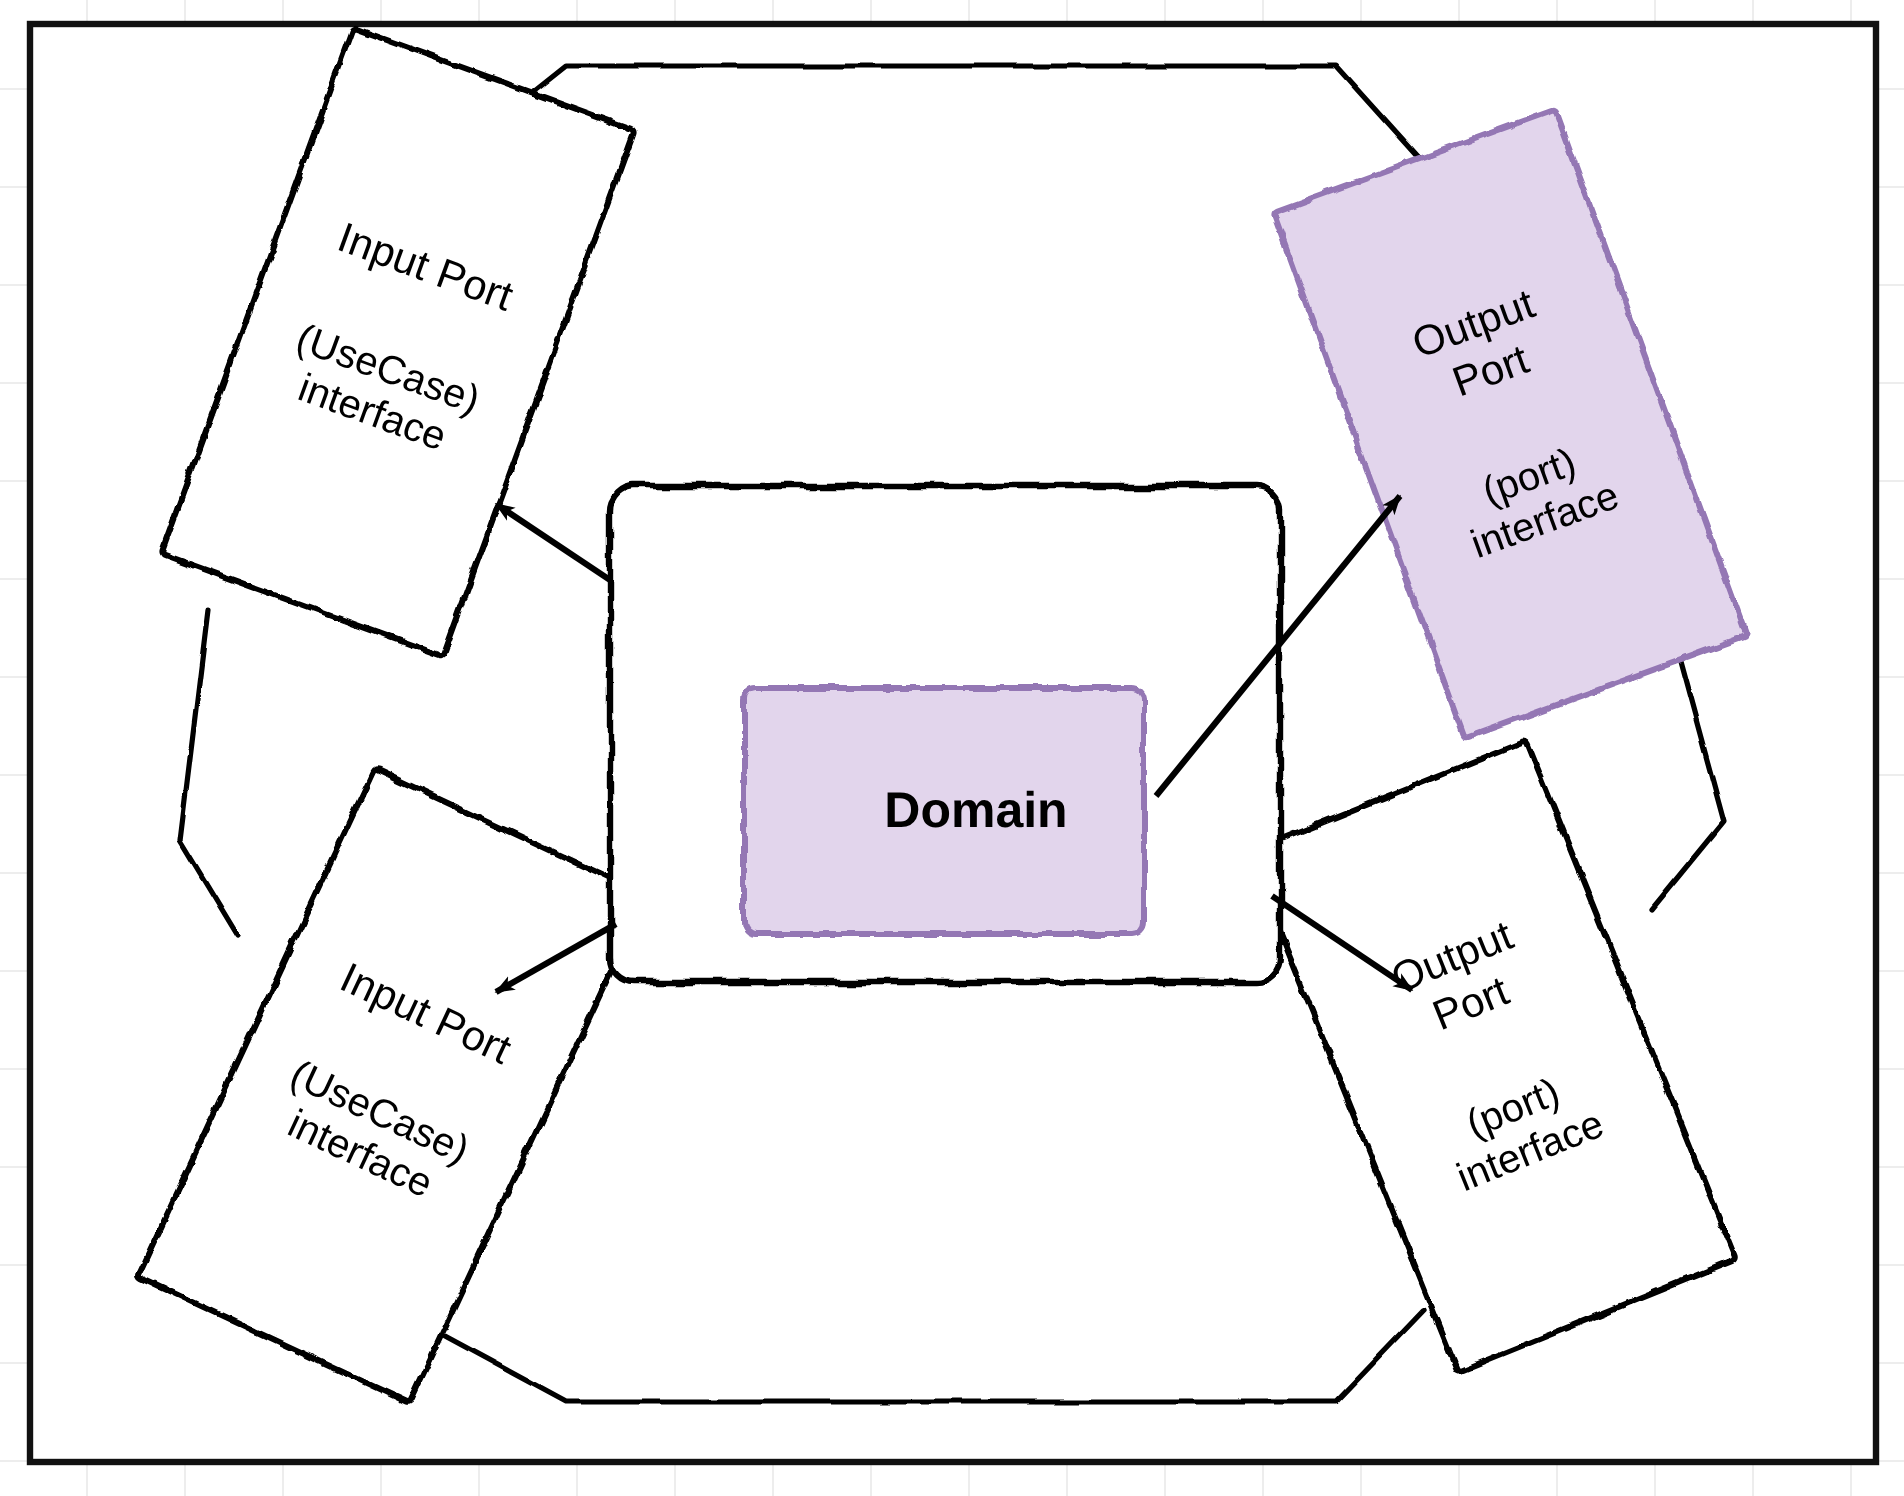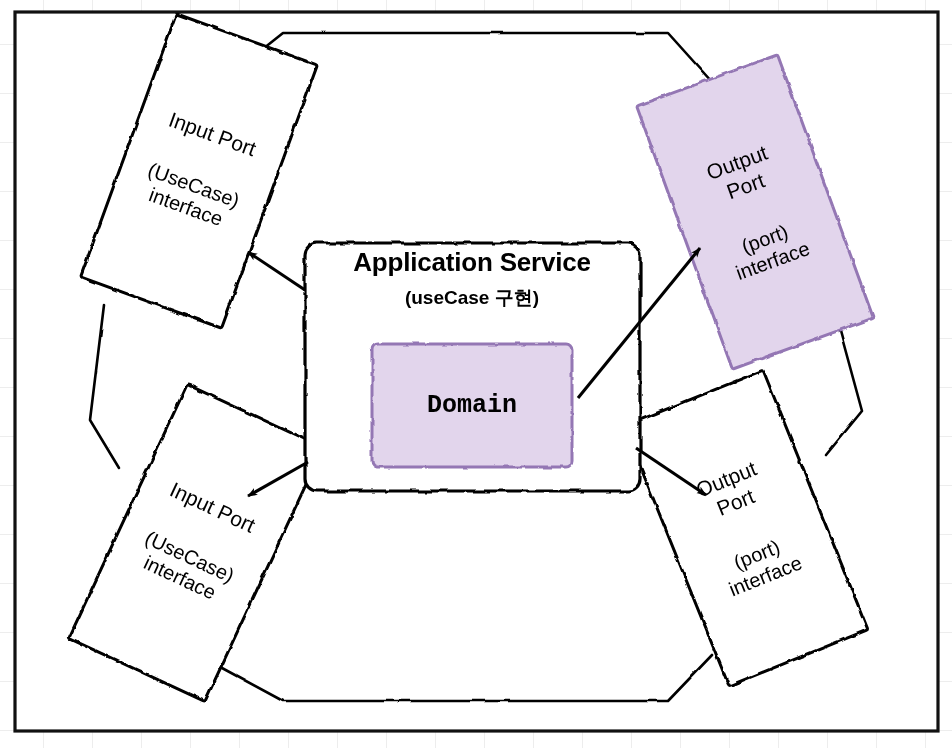--- a/index.html
+++ b/index.html
@@ -121,22 +121,18 @@
   </div>
 
   <div class="lbl port-lbl" style="left:746px;top:528px;transform:translate(-50%,-50%) rotate(-22deg);">
     <div>Output</div>
     <div>Port</div>
     <div style="height:32px"></div>
     <div class="sub">(port)</div>
     <div class="sub">interface</div>
   </div>
 
-  <div class="lbl" style="left:472px;top:278px;transform:translate(-50%,-50%);width:330px;">
-    <div class="svc-title">Application Service</div>
-    <div class="svc-sub" style="margin-top:9px">(useCase 구현)</div>
-  </div>
 
-  <div class="lbl" style="left:472px;top:406px;transform:translate(-50%,-50%);width:210px;font-family:Liberation Mono, monospace;">
+  <div class="lbl" style="left:488px;top:406px;transform:translate(-50%,-50%);width:210px;">
     <div class="dom-title">Domain</div>
   </div>
 
 </div>
 
 </body></html>

